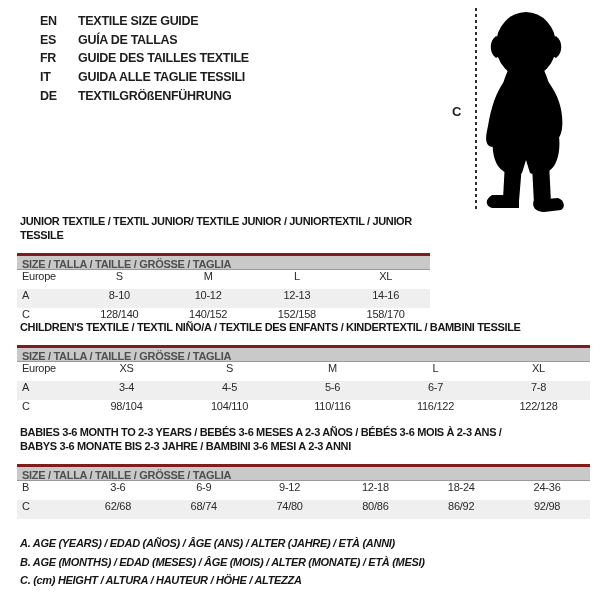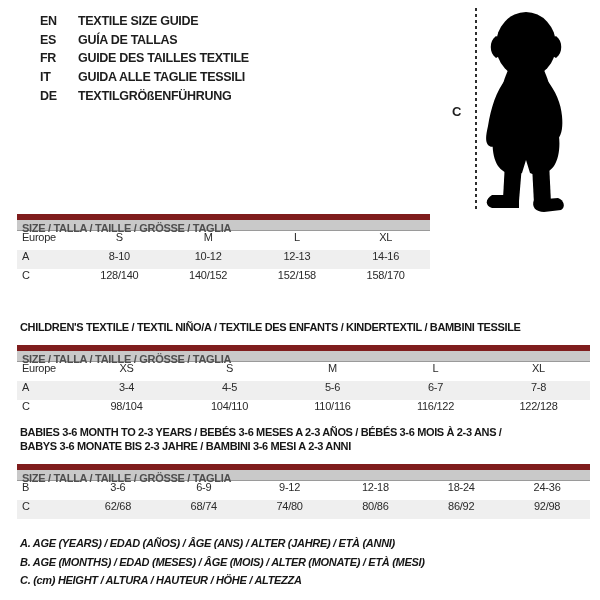--- a/index.html
+++ b/index.html
@@ -35,21 +35,21 @@
   .size-section { position: absolute; left: 17px; }
   .tbl-title {
     font-size: 11px; font-weight: bold; letter-spacing: -0.35px;
     line-height: 14px; color: #161616; padding-left: 3px; margin-bottom: 11px;
     white-space: pre-line;
   }
   .tbl-header {
     height: 17px; background: #c9c9c9; color: #4f4f4f;
     font-size: 11px; font-weight: bold; letter-spacing: -0.3px;
     line-height: 16px; padding-left: 5px;
-    border-top: 6px solid #7f1d1d; border-bottom: 1px solid #9a9a9a;
+    border-top: 3px solid #7f1d1d; border-bottom: 1px solid #9a9a9a;
   }
   .tbl-body .tbl-row { display: flex; height: 19px; align-items: flex-start; }
   .tbl-body .tbl-row:nth-child(2) { background: #efefef; }
   .cell { font-size: 11px; letter-spacing: -0.25px; color: #2a2a2a; }
   .cell.label { width: 58px; padding-left: 5px; }
   .cell.val { flex: 1; text-align: center; }
 
   .t1 { top: 214px; width: 413px; }
   .t2 { top: 320px; width: 573px; }
   .t3 { top: 425px; width: 573px; }
@@ -99,20 +99,21 @@
     <path d="M68 71 C78 83 83 96 84 108 C85 118 84 126 80 131 C76 134 72 131 72 124 C72 112 68 98 60 88 Z"></path>
     <path d="M22 102 C13 122 12 146 20 158 C26 166 36 169 44 165 L48 152 L52 165 C60 169 70 166 76 158 C84 146 83 122 74 102 Z"></path>
     <path d="M27 154 L44 157 L41 193 L25 191 Z"></path>
     <path d="M54 157 L71 154 L73 195 L56 196 Z"></path>
     <path d="M14 187 C7 191 7 198 14 200 L41 200 L41 187 Z"></path>
     <path d="M56 192 C53 199 58 204 66 204 L83 202 C88 199 86 192 80 190 Z"></path>
   </g>
 </svg>
 
 <section class="size-section t1">
+  <h2 class="tbl-title">JUNIOR TEXTILE / TEXTIL JUNIOR/ TEXTILE JUNIOR / JUNIORTEXTIL / JUNIOR TESSILE</h2>
   <div class="tbl">
     <div class="tbl-header">SIZE / TALLA / TAILLE / GRÖSSE / TAGLIA</div>
     <div class="tbl-body">
       <div class="tbl-row">
         <span class="cell label">Europe</span>
         <span class="cell val">S</span>
         <span class="cell val">M</span>
         <span class="cell val">L</span>
         <span class="cell val">XL</span>
       </div>

